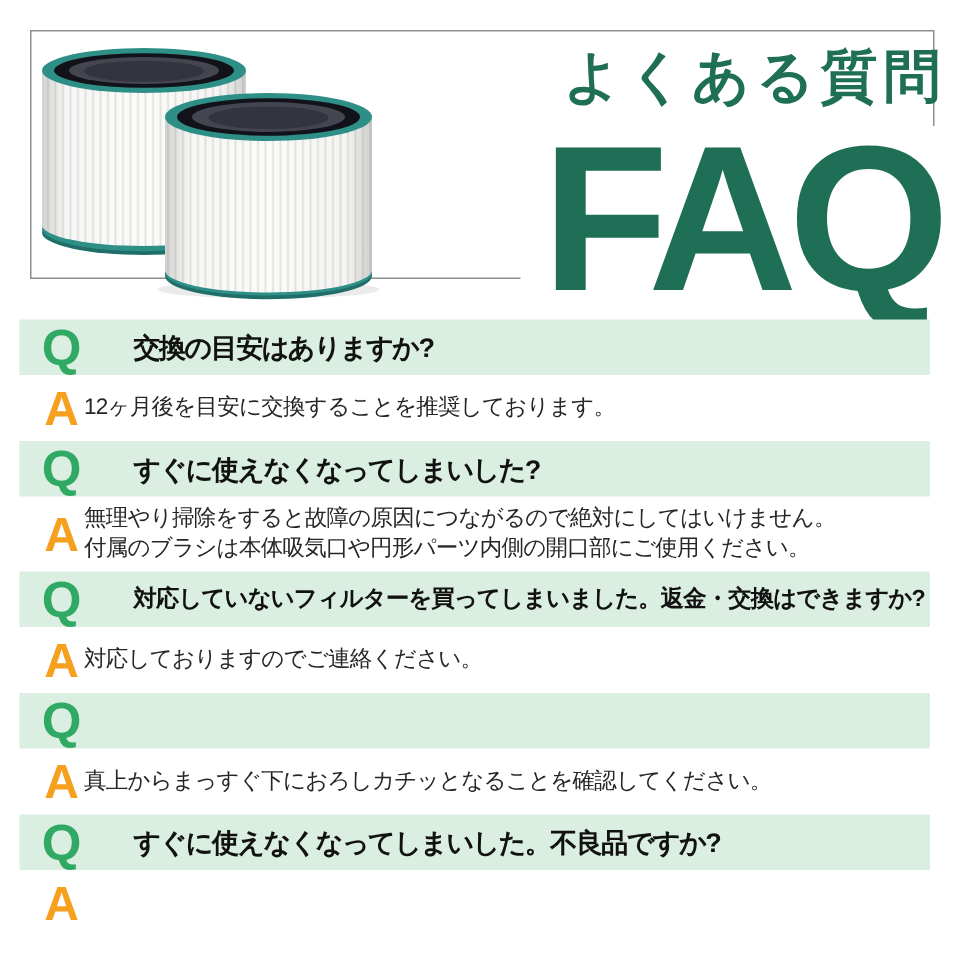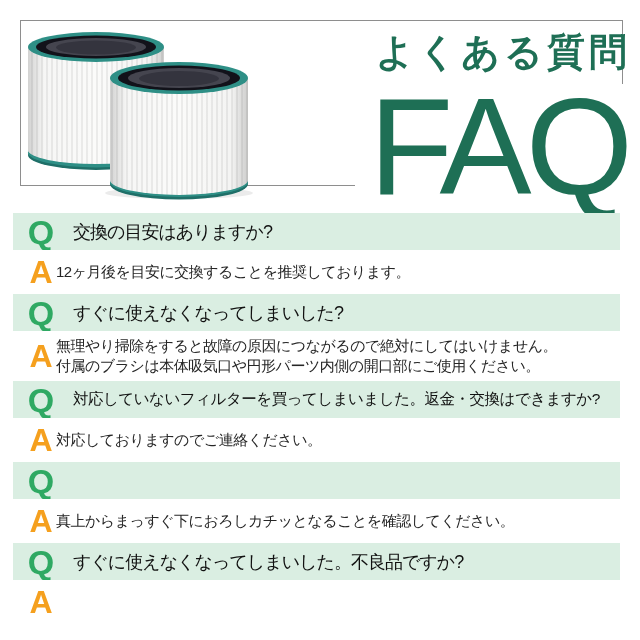--- a/index.html
+++ b/index.html
@@ -22,21 +22,21 @@
     position:absolute;top:30px;right:13px;z-index:3;
     display:flex;flex-direction:column;align-items:flex-end;text-align:center;
   }
   .subtitle{
     font-size:38px;line-height:1.2;font-weight:700;
     color:var(--header-green,#1e6f55);
     letter-spacing:4px;margin-right:-4px;white-space:nowrap;
   }
   .big-title{
     margin-top:8px;
-    font-size:138px;line-height:0.9;font-weight:400;
+    font-size:138px;line-height:0.9;font-weight:700;
     color:var(--header-green,#1e6f55);
     letter-spacing:-6px;
     background:#ffffff;padding-left:14px;white-space:nowrap;
   }
   
   .qa-list{position:absolute;top:213px;left:13px;width:607px;z-index:4;}
   .q-row{
     display:flex;align-items:center;height:37px;margin-bottom:5px;
     background:var(--q-row-bg,#daeee2);overflow:hidden;
   }
@@ -44,21 +44,21 @@
     display:flex;align-items:center;min-height:33px;margin-bottom:6px;
     background:#ffffff;
   }
   .badge{
     flex:0 0 30px;width:30px;margin-left:13px;text-align:center;
     font-weight:700;line-height:1;
   }
   .badge-q{font-size:34px;color:var(--q-green,#2fa963);}
   .badge-a{font-size:32px;color:var(--a-orange,#f5a01e);}
   .q-text{
-    margin-left:17px;font-size:18px;font-weight:400;
+    margin-left:33px;font-size:18px;font-weight:700;
     color:var(--question-text,#111111);
     letter-spacing:-1px;white-space:nowrap;
   }
   .q-row.long .q-text{font-size:15.5px;letter-spacing:-0.5px;}
   .a-text{
     font-size:15px;line-height:1.3;
     color:var(--answer-text,#262626);
     white-space:pre-line;letter-spacing:-0.5px;
   }
 </style>

